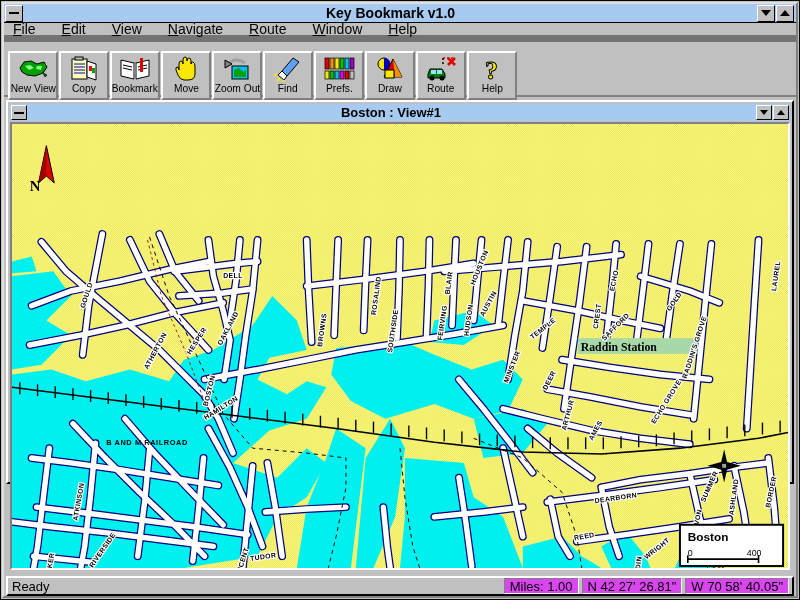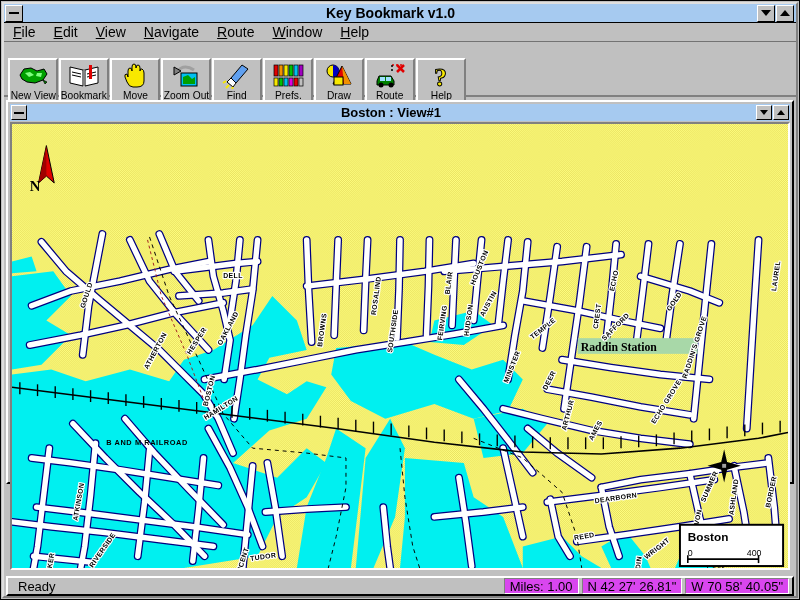--- a/index.html
+++ b/index.html
@@ -29,28 +29,28 @@
           border-top:1px solid #fff;border-left:1px solid #fff;border-right:1px solid #000;border-bottom:1px solid #000;
           display:flex;align-items:center;justify-content:center;margin-left:1px;cursor:default;}
   .sysbtn.left{margin-left:1px;margin-right:2px;}
   .minbar{width:10px;height:2px;background:#000;}
   .arr{width:0;height:0;}
   .arr.down{border-left:5px solid transparent;border-right:5px solid transparent;border-top:6px solid #000;}
   .arr.up{border-left:5px solid transparent;border-right:5px solid transparent;border-bottom:6px solid #000;}
 
   
   .menubar{position:absolute;left:4px;top:23px;width:792px;height:19px;background:#c0c0c0;
-           display:flex;align-items:center;box-sizing:border-box;border-bottom:1px solid #737373;}
+           display:flex;align-items:center;box-sizing:border-box;border-bottom:7px solid #737373;gap:8px;}
   .menu-item{padding:1px 9px 1px 9px;font-size:14px;color:#000;cursor:default;}
   .menu-item u{text-decoration:underline;}
 
   
   .toolbar{position:absolute;left:4px;top:43px;width:792px;height:54px;background:#c0c0c0;
            box-sizing:border-box;border-bottom:2px solid #808080;display:flex;align-items:flex-start;
-           padding-left:4px;padding-top:15px;}
+           padding-left:4px;padding-top:8px;}
   .tbtn{width:50px;height:49px;background:#c0c0c0;box-sizing:border-box;margin-right:1px;
         border-top:2px solid #ffffff;border-left:2px solid #ffffff;
         border-right:2px solid #808080;border-bottom:2px solid #808080;
         display:flex;flex-direction:column;align-items:center;justify-content:flex-start;
         cursor:default;padding-top:2px;}
   .tbtn .glyph{height:28px;width:46px;display:flex;align-items:center;justify-content:center;}
   .tbtn .lbl{font-size:11px;line-height:11px;color:#000;white-space:nowrap;transform:scaleX(0.93);}
 
   
   .child{position:absolute;left:6px;top:100px;width:788px;height:384px;background:#c0c0c0;
@@ -67,21 +67,21 @@
            border-top:2px solid #808080;border-left:2px solid #808080;
            border-right:2px solid #ffffff;border-bottom:2px solid #ffffff;
            overflow:hidden;background:#f2f07a;}
   .mapsvg{display:block;}
 
   
   .statusbar{position:absolute;left:6px;top:576px;width:788px;height:20px;background:#c0c0c0;
              box-sizing:border-box;display:flex;align-items:center;
              border-top:2px solid #ffffff;border-left:2px solid #ffffff;
              border-right:2px solid #000;border-bottom:2px solid #000;}
-  .sb-msg{flex:1;padding-left:10px;font-size:13px;color:#000;}
+  .sb-msg{flex:1;padding-left:4px;font-size:13px;color:#000;}
   .sb-panel{height:16px;margin-right:3px;padding:0 5px;display:flex;align-items:center;
             font-size:13px;color:#000;background:#d946ef;box-sizing:border-box;
             border-top:1px solid #808080;border-left:1px solid #808080;
             border-right:1px solid #ffffff;border-bottom:1px solid #ffffff;white-space:nowrap;}
 
   
   .slab{font-family:"Liberation Sans", sans-serif;font-size:7px;font-weight:bold;fill:#000;letter-spacing:0.4px;}
   .stn{font-family:"Liberation Serif", serif;font-size:12px;font-weight:bold;fill:#000;}
   .rr-lbl{font-family:"Liberation Sans", sans-serif;font-size:7.5px;font-weight:bold;fill:#000;letter-spacing:0.6px;}
   .leg-title{font-family:"Liberation Sans", sans-serif;font-size:12px;font-weight:bold;fill:#000;}
@@ -126,20 +126,36 @@
         <svg width="32" height="26" viewBox="0 0 32 26">
           <path d="M3 12 L7 6 L14 5 L20 8 L27 6 L30 11 L26 17 L18 20 L10 19 L5 16 Z" fill="#00a000" stroke="#000" stroke-width="1"></path>
           <path d="M8 10 L13 9 L17 12 L12 14 Z" fill="#80ff80"></path>
           <path d="M20 10 L25 10 L24 14 L19 13 Z" fill="#80ff80"></path>
           <path d="M26 17 L30 19 L28 21 Z" fill="#008000" stroke="#000" stroke-width="0.7"></path>
         </svg>
       </span>
       <span class="lbl">New View</span>
     </div>
 
+    <div class="tbtn">
+      <span class="glyph">
+        <svg width="30" height="26" viewBox="0 0 30 26">
+          <rect x="3" y="3" width="15" height="20" fill="#ffffc0" stroke="#000"></rect>
+          <rect x="6" y="1" width="8" height="3" fill="#c0c0c0" stroke="#000"></rect>
+          <line x1="5" y1="8" x2="16" y2="8" stroke="#0000a0"></line>
+            <line x1="5" y1="11" x2="16" y2="11" stroke="#0000a0"></line>
+          <line x1="5" y1="14" x2="16" y2="14" stroke="#0000a0"></line>
+            <line x1="5" y1="17" x2="16" y2="17" stroke="#0000a0"></line>
+          <path d="M18 5 L27 8 L27 24 L18 21 Z" fill="#ffffff" stroke="#000"></path>
+          <rect x="20" y="10" width="3" height="5" fill="#ff0000"></rect>
+            <rect x="23" y="12" width="3" height="5" fill="#00a000"></rect>
+        </svg>
+      </span>
+      <span class="lbl">Copy</span>
+    </div>
 
 
     <div class="tbtn">
       <span class="glyph">
         <svg width="32" height="26" viewBox="0 0 32 26">
           <path d="M2 4 L15 7 L15 23 L2 20 Z" fill="#fff" stroke="#000"></path>
           <path d="M30 4 L17 7 L17 23 L30 20 Z" fill="#fff" stroke="#000"></path>
           <rect x="15" y="6" width="2" height="17" fill="#808080"></rect>
           <line x1="4" y1="9" x2="13" y2="11" stroke="#000"></line>
             <line x1="4" y1="12" x2="13" y2="14" stroke="#000"></line>

